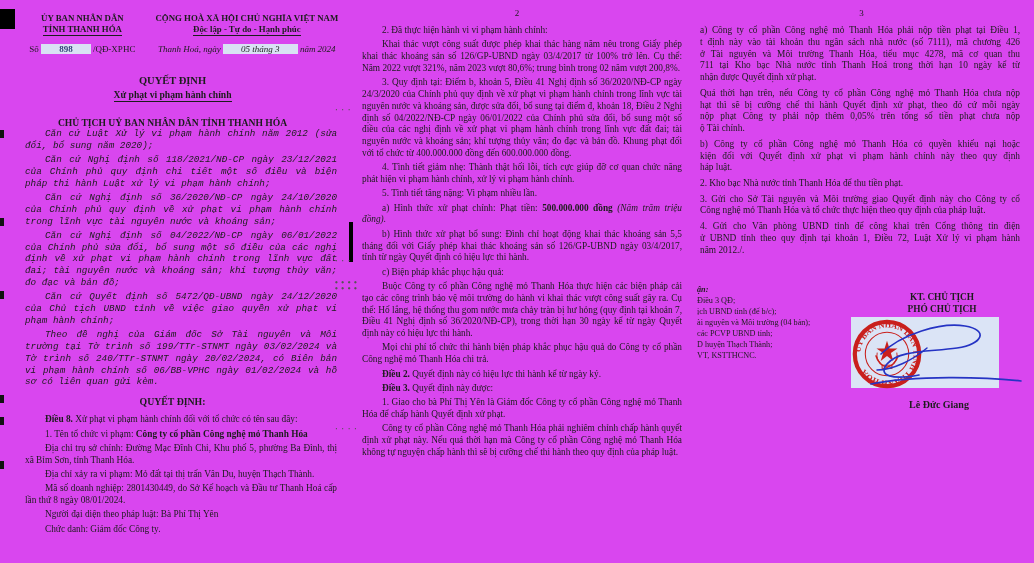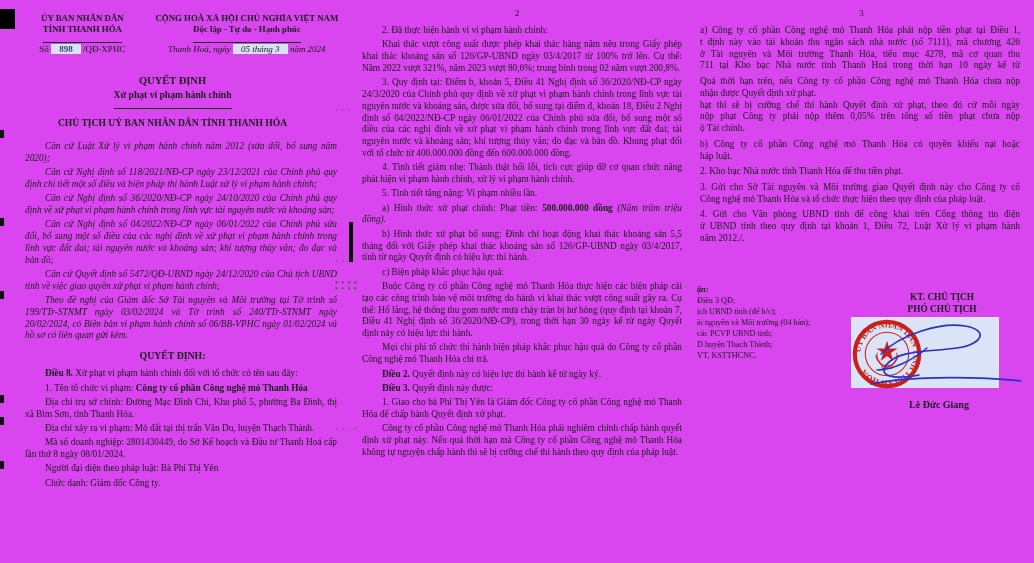--- a/index.html
+++ b/index.html
@@ -5,37 +5,37 @@
   html,body{margin:0;padding:0;background:#ffffff;}
   .sheet{position:relative;width:1034px;height:563px;background:#fff;overflow:hidden;
          font-family:"Liberation Serif","DejaVu Serif",serif;color:#1c1c1c;}
   .page{position:absolute;top:0;height:563px;background:#d946ef;}
   .p1{left:0;width:345px;}
   .p2{left:345px;width:344px;}
   .p3{left:689px;width:345px;}
   .b{font-weight:bold;}
   .it{font-style:italic;}
   .c{text-align:center;}
-  .u{border-bottom:1px solid #1c1c1c;padding-bottom:8px;}
+  .u{border-bottom:1px solid #1c1c1c;padding-bottom:1px;}
   
   .hdr{display:flex;padding:13px 6px 0 10px;}
   .hdr-left{width:44%;text-align:center;font-size:8.8px;line-height:11px;}
   .hdr-right{width:56%;text-align:center;font-size:8.8px;line-height:11px;}
   .num-line{margin-top:9px;font-size:9px;}
   .date-line{margin-top:9px;font-size:9px;font-style:italic;}
-  .hl-box{background:#d9e2f4;padding:0 8px;text-align:center;}
+  .hl-box{background:#d9e2f4;padding:0 18px;text-align:center;}
   .field-num{color:#33437a;}
   .doc-title{margin-top:20px;font-size:10.5px;}
   .doc-subtitle{margin-top:3px;font-size:9.6px;}
   .authority{margin-top:17px;font-size:9.6px;}
   
   .txt{padding:0 8px 0 25px;}
   .p2 .txt{padding:0 7px 0 17px;}
   .para{margin:0 0 2.5px;font-size:9.3px;line-height:11.8px;text-align:justify;text-indent:20px;}
-  .recitals{margin-top:13px;}
+  .recitals{font-family:Liberation Mono, monospace;}
   .decide{margin:8px 0 7px;font-size:9.8px;}
   .pgnum{margin:8px 0 7px;font-size:9px;}
   
   .lines{padding:0 14px 0 11px;}
   .ln{font-size:9.35px;line-height:11.8px;white-space:nowrap;overflow:hidden;}
   .ln.j{white-space:normal;text-align:justify;text-align-last:justify;height:11.8px;}
   .ln.g{margin-top:3.8px;}
   
   .recipients{position:absolute;left:8px;top:284px;width:150px;}
   .rcp{font-size:8.2px;line-height:11px;white-space:nowrap;}
@@ -117,26 +117,27 @@
       </div>
   </div>
 
   <div class="page p3">
     <div class="pgnum c">3</div>
     <div class="lines">
         <div class="ln j"><span>a) Công ty cổ phần Công nghệ mỏ Thanh Hóa phải nộp tiền phạt tại Điều 1,</span></div>
         <div class="ln j"><span>t định này vào tài khoản thu ngân sách nhà nước (số 7111), mã chương 426</span></div>
         <div class="ln j"><span>ở Tài nguyên và Môi trường Thanh Hóa, tiểu mục 4278, mã cơ quan thu</span></div>
         <div class="ln j"><span>711 tại Kho bạc Nhà nước tỉnh Thanh Hoá trong thời hạn 10 ngày kể từ</span></div>
+        <div class="ln"><span>nhận được Quyết định xử phạt.</span></div>
         <div class="ln j g"><span>Quá thời hạn trên, nếu Công ty cổ phần Công nghệ mỏ Thanh Hóa chưa nộp</span></div>
-        <div class="ln"><span>nhận được Quyết định xử phạt.</span></div>
         <div class="ln j"><span>hạt thì sẽ bị cưỡng chế thi hành Quyết định xử phạt, theo đó cứ mỗi ngày</span></div>
         <div class="ln j"><span>nộp phạt Công ty phải nộp thêm 0,05% trên tổng số tiền phạt chưa nộp</span></div>
         <div class="ln"><span>ộ Tài chính.</span></div>
         <div class="ln j g"><span>b) Công ty cổ phần Công nghệ mỏ Thanh Hóa có quyền khiếu nại hoặc</span></div>
+        <div class="ln j"><span>kiện đối với Quyết định xử phạt vi phạm hành chính này theo quy định</span></div>
         <div class="ln"><span>háp luật.</span></div>
         <div class="ln g"><span>2. Kho bạc Nhà nước tỉnh Thanh Hóa để thu tiền phạt.</span></div>
         <div class="ln j g"><span>3. Gửi cho Sở Tài nguyên và Môi trường giao Quyết định này cho Công ty cổ</span></div>
         <div class="ln"><span>Công nghệ mỏ Thanh Hóa và tổ chức thực hiện theo quy định của pháp luật.</span></div>
         <div class="ln j g"><span>4. Gửi cho Văn phòng UBND tỉnh để công khai trên Cổng thông tin điện</span></div>
         <div class="ln j"><span>ử UBND tỉnh theo quy định tại khoản 1, Điều 72, Luật Xử lý vi phạm hành</span></div>
         <div class="ln"><span>năm 2012./.</span></div>
       </div>
 
     <div class="recipients">

